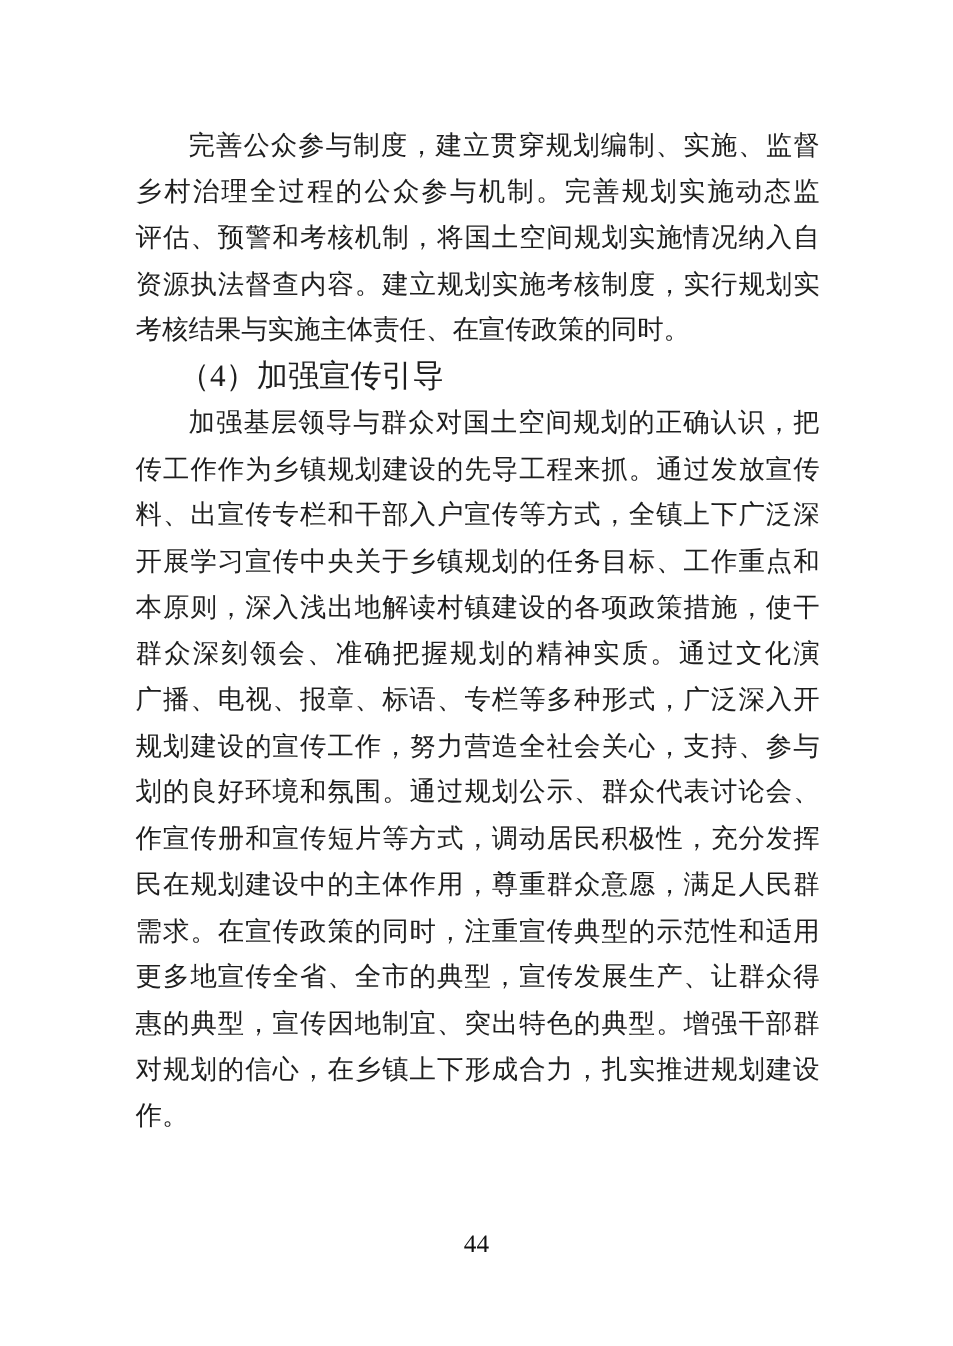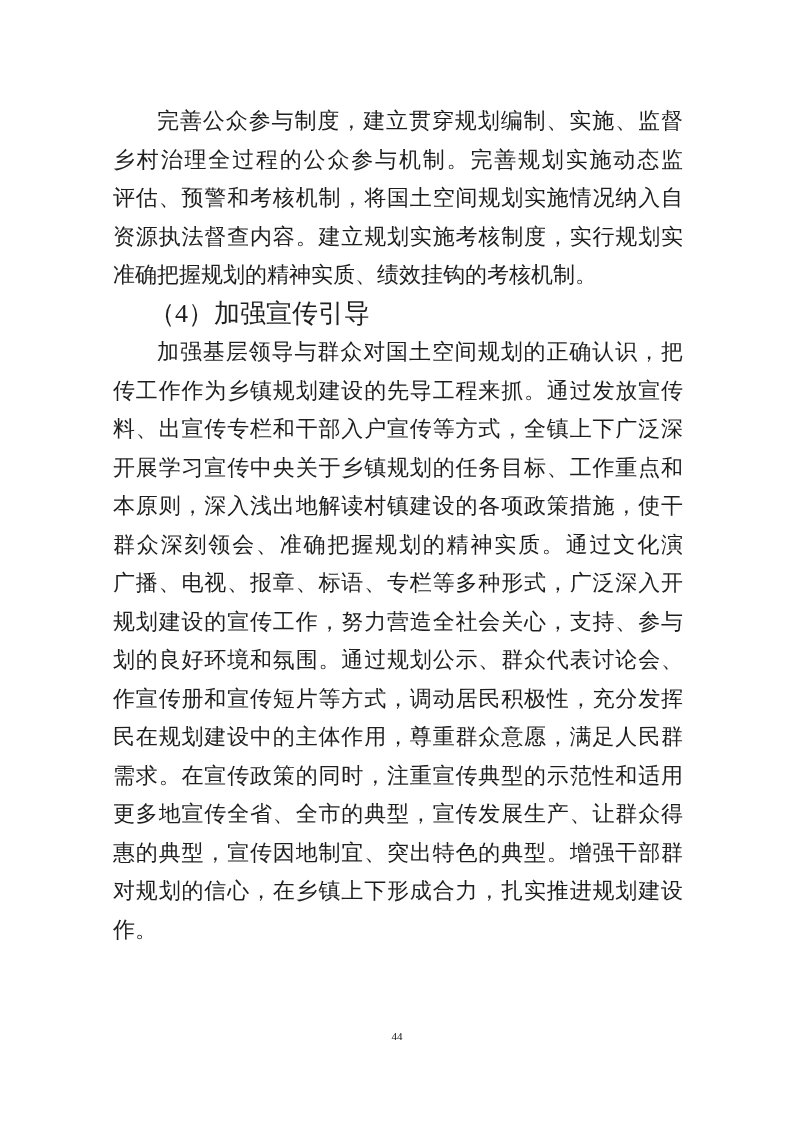--- a/index.html
+++ b/index.html
@@ -42,37 +42,37 @@
     height: 38.5px;
     overflow: hidden;
     text-indent: 36px;
   }
   .page-number {
     position: absolute;
     top: 1026px;
     left: 0;
     width: 794px;
     text-align: center;
-    font-size: 11px;
+    font-size: 21px;
     line-height: 20px;
     color: #111111;
   }
 </style>
 </head>
 <body>
 
 <div class="page">
   <div class="text-block">
 
     <div class="para">
       <div class="line j indent">完善公众参与制度，建立贯穿规划编制、实施、监督及</div>
       <div class="line j">乡村治理全过程的公众参与机制。完善规划实施动态监测、</div>
       <div class="line j">评估、预警和考核机制，将国土空间规划实施情况纳入自然</div>
       <div class="line j">资源执法督查内容。建立规划实施考核制度，实行规划实施</div>
-      <div class="line">准确把握规划的精神实质、绩效挂钩的考核机制。</div>
+      <div class="line">考核结果与实施主体责任、在宣传政策的同时。</div>
     </div>
 
     <div class="heading">（4）加强宣传引导</div>
 
     <div class="para">
       <div class="line j indent">加强基层领导与群众对国土空间规划的正确认识，把宣</div>
       <div class="line j">传工作作为乡镇规划建设的先导工程来抓。通过发放宣传材</div>
       <div class="line j">料、出宣传专栏和干部入户宣传等方式，全镇上下广泛深入</div>
       <div class="line j">开展学习宣传中央关于乡镇规划的任务目标、工作重点和基</div>
       <div class="line j">本原则，深入浅出地解读村镇建设的各项政策措施，使干部</div>

